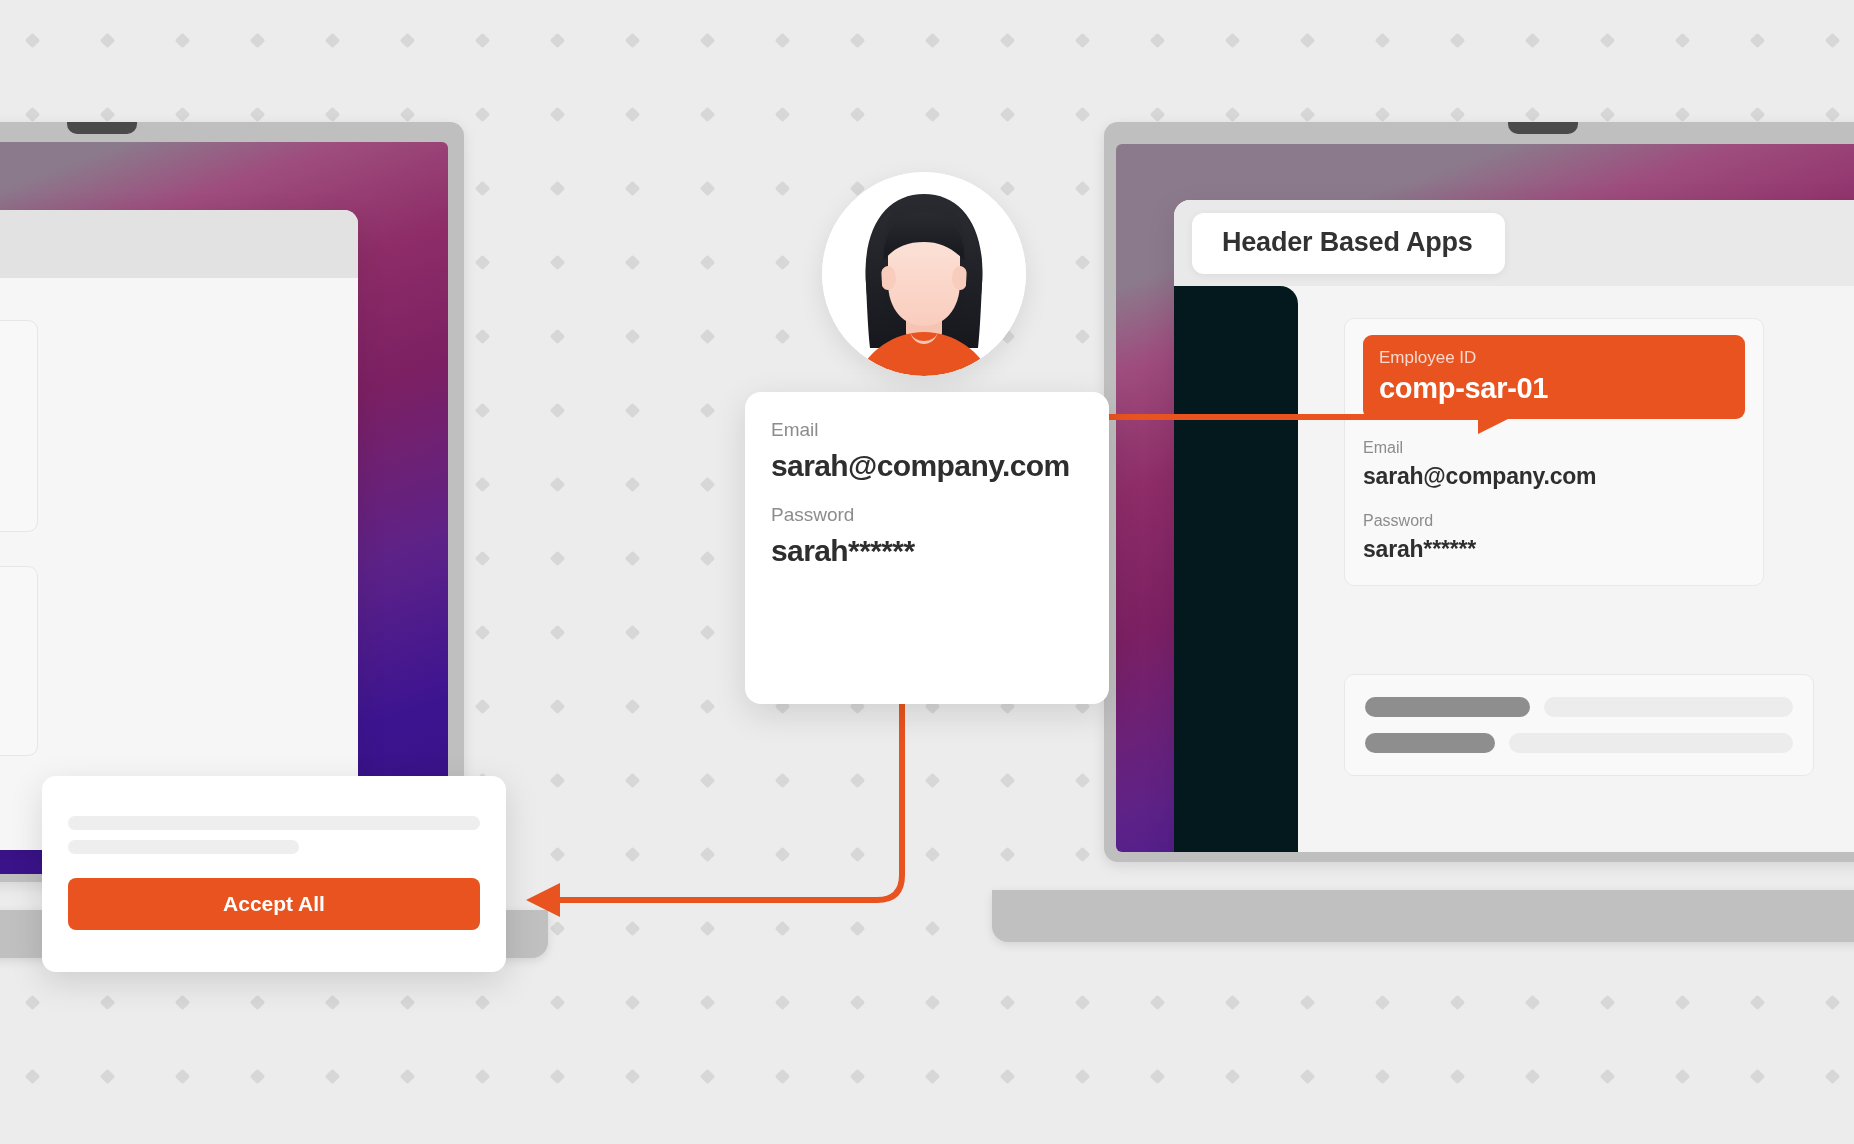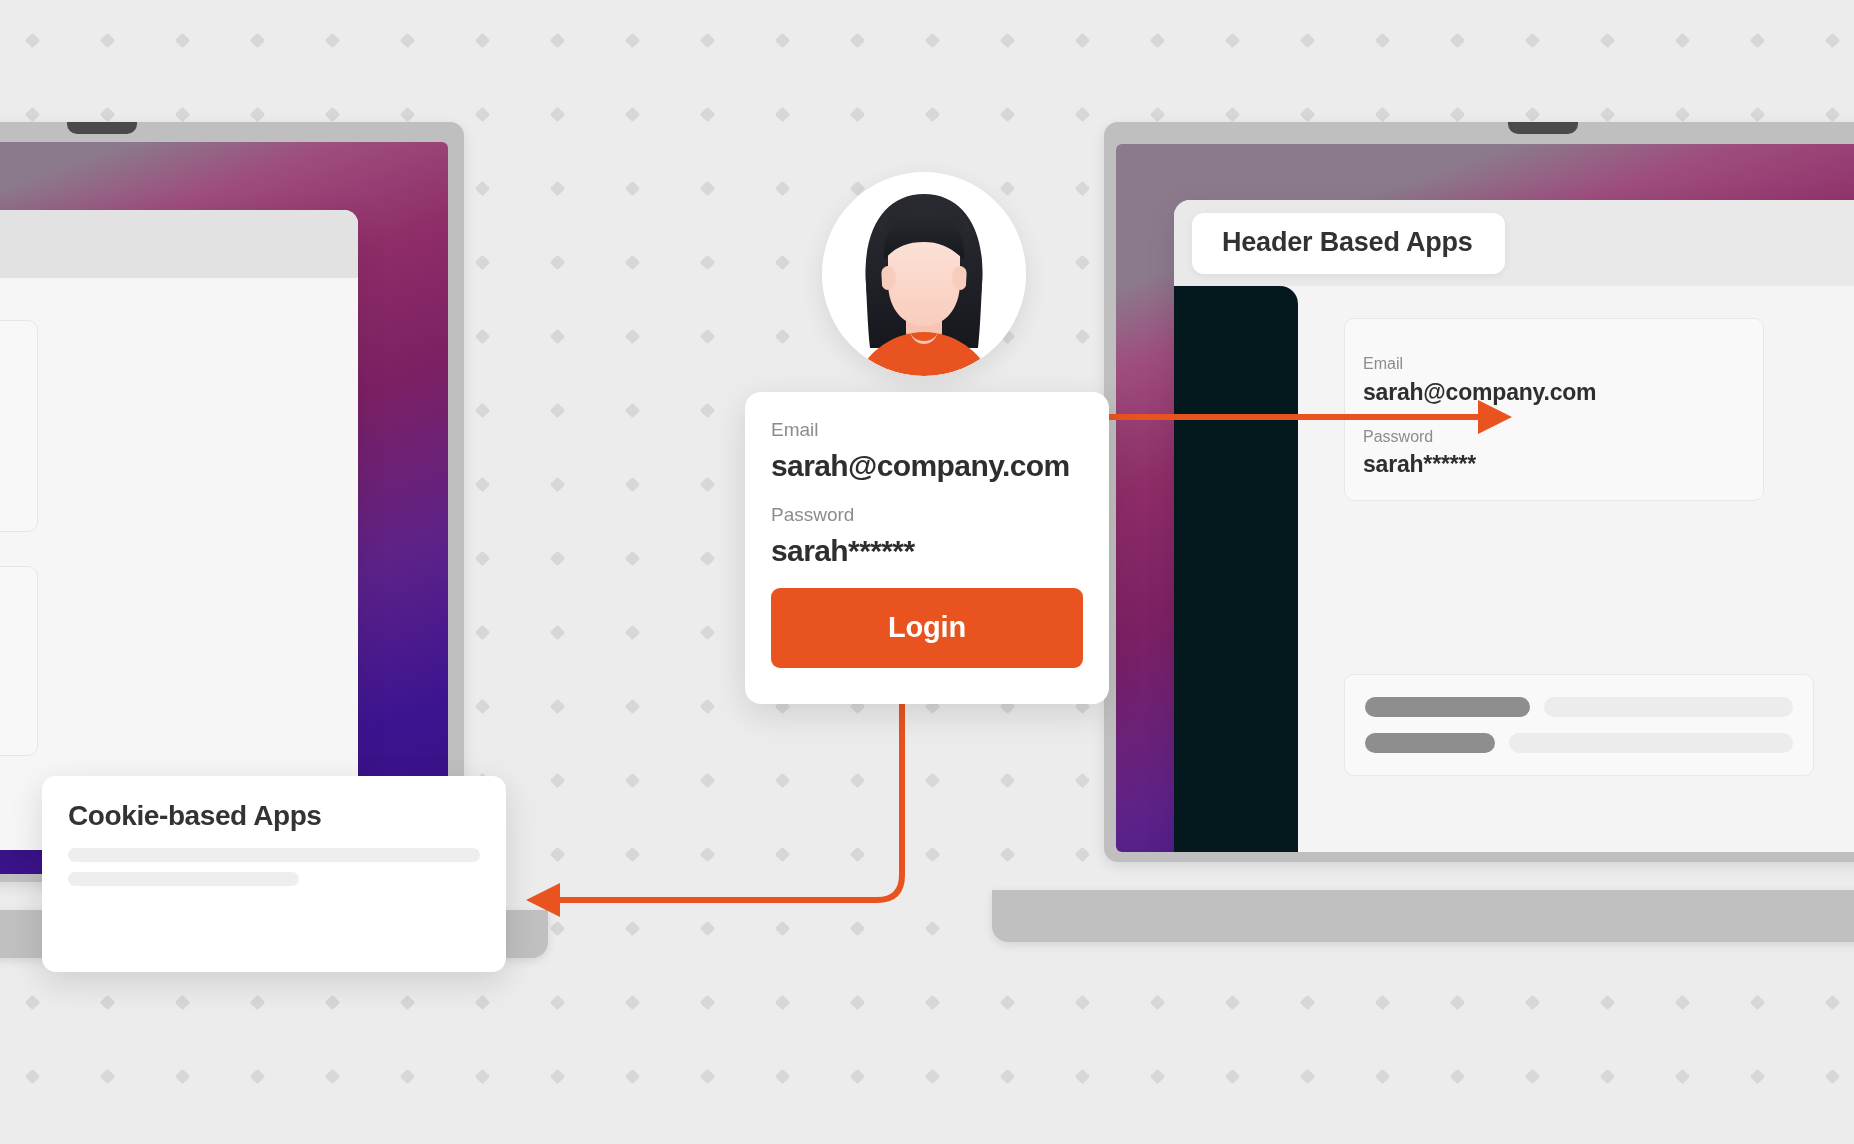--- a/index.html
+++ b/index.html
@@ -683,20 +683,24 @@
         <div class="wallpaper"></div>
 
         <div class="app-window" style="left:58px; top:56px; right:-40px; height:720px;">
           <div class="app-topbar">
             <div class="app-title-pill">Header Based Apps</div>
           </div>
           <div class="app-sidebar" style="background: rgb(3, 25, 29);"></div>
           <div class="app-content">
 
             <div class="field-card" style="left:46px; top:32px; width:420px;">
+              <div class="emp-badge" style="background: rgb(232, 83, 31);">
+                <div class="lbl">Employee ID</div>
+                <div class="val">comp-sar-01</div>
+              </div>
               <div class="fld">
                 <div class="lbl">Email</div>
                 <div class="val">sarah@company.com</div>
               </div>
               <div class="fld">
                 <div class="lbl">Password</div>
                 <div class="val">sarah******</div>
               </div>
             </div>
 
@@ -775,24 +779,23 @@
       </g>
     </svg>
   </div>
 
   <div id="login-card">
     <div class="lbl">Email</div>
     <div class="val">sarah@company.com</div>
     <div class="gap"></div>
     <div class="lbl">Password</div>
     <div class="val">sarah******</div>
-    <button class="login-btn" style="background: rgb(232, 83, 31);">Login</button>
   </div>
 
   <div id="cookie-dialog">
-    <div class="title">Cookie-based Apps</div>
     <div class="skel1"></div>
     <div class="skel2"></div>
     <div class="cookie-btns">
+      <button class="btn-accept" style="background: rgb(232, 83, 31);">Accept All</button>
     </div>
   </div>
 
 </div>
 
 </body></html>

